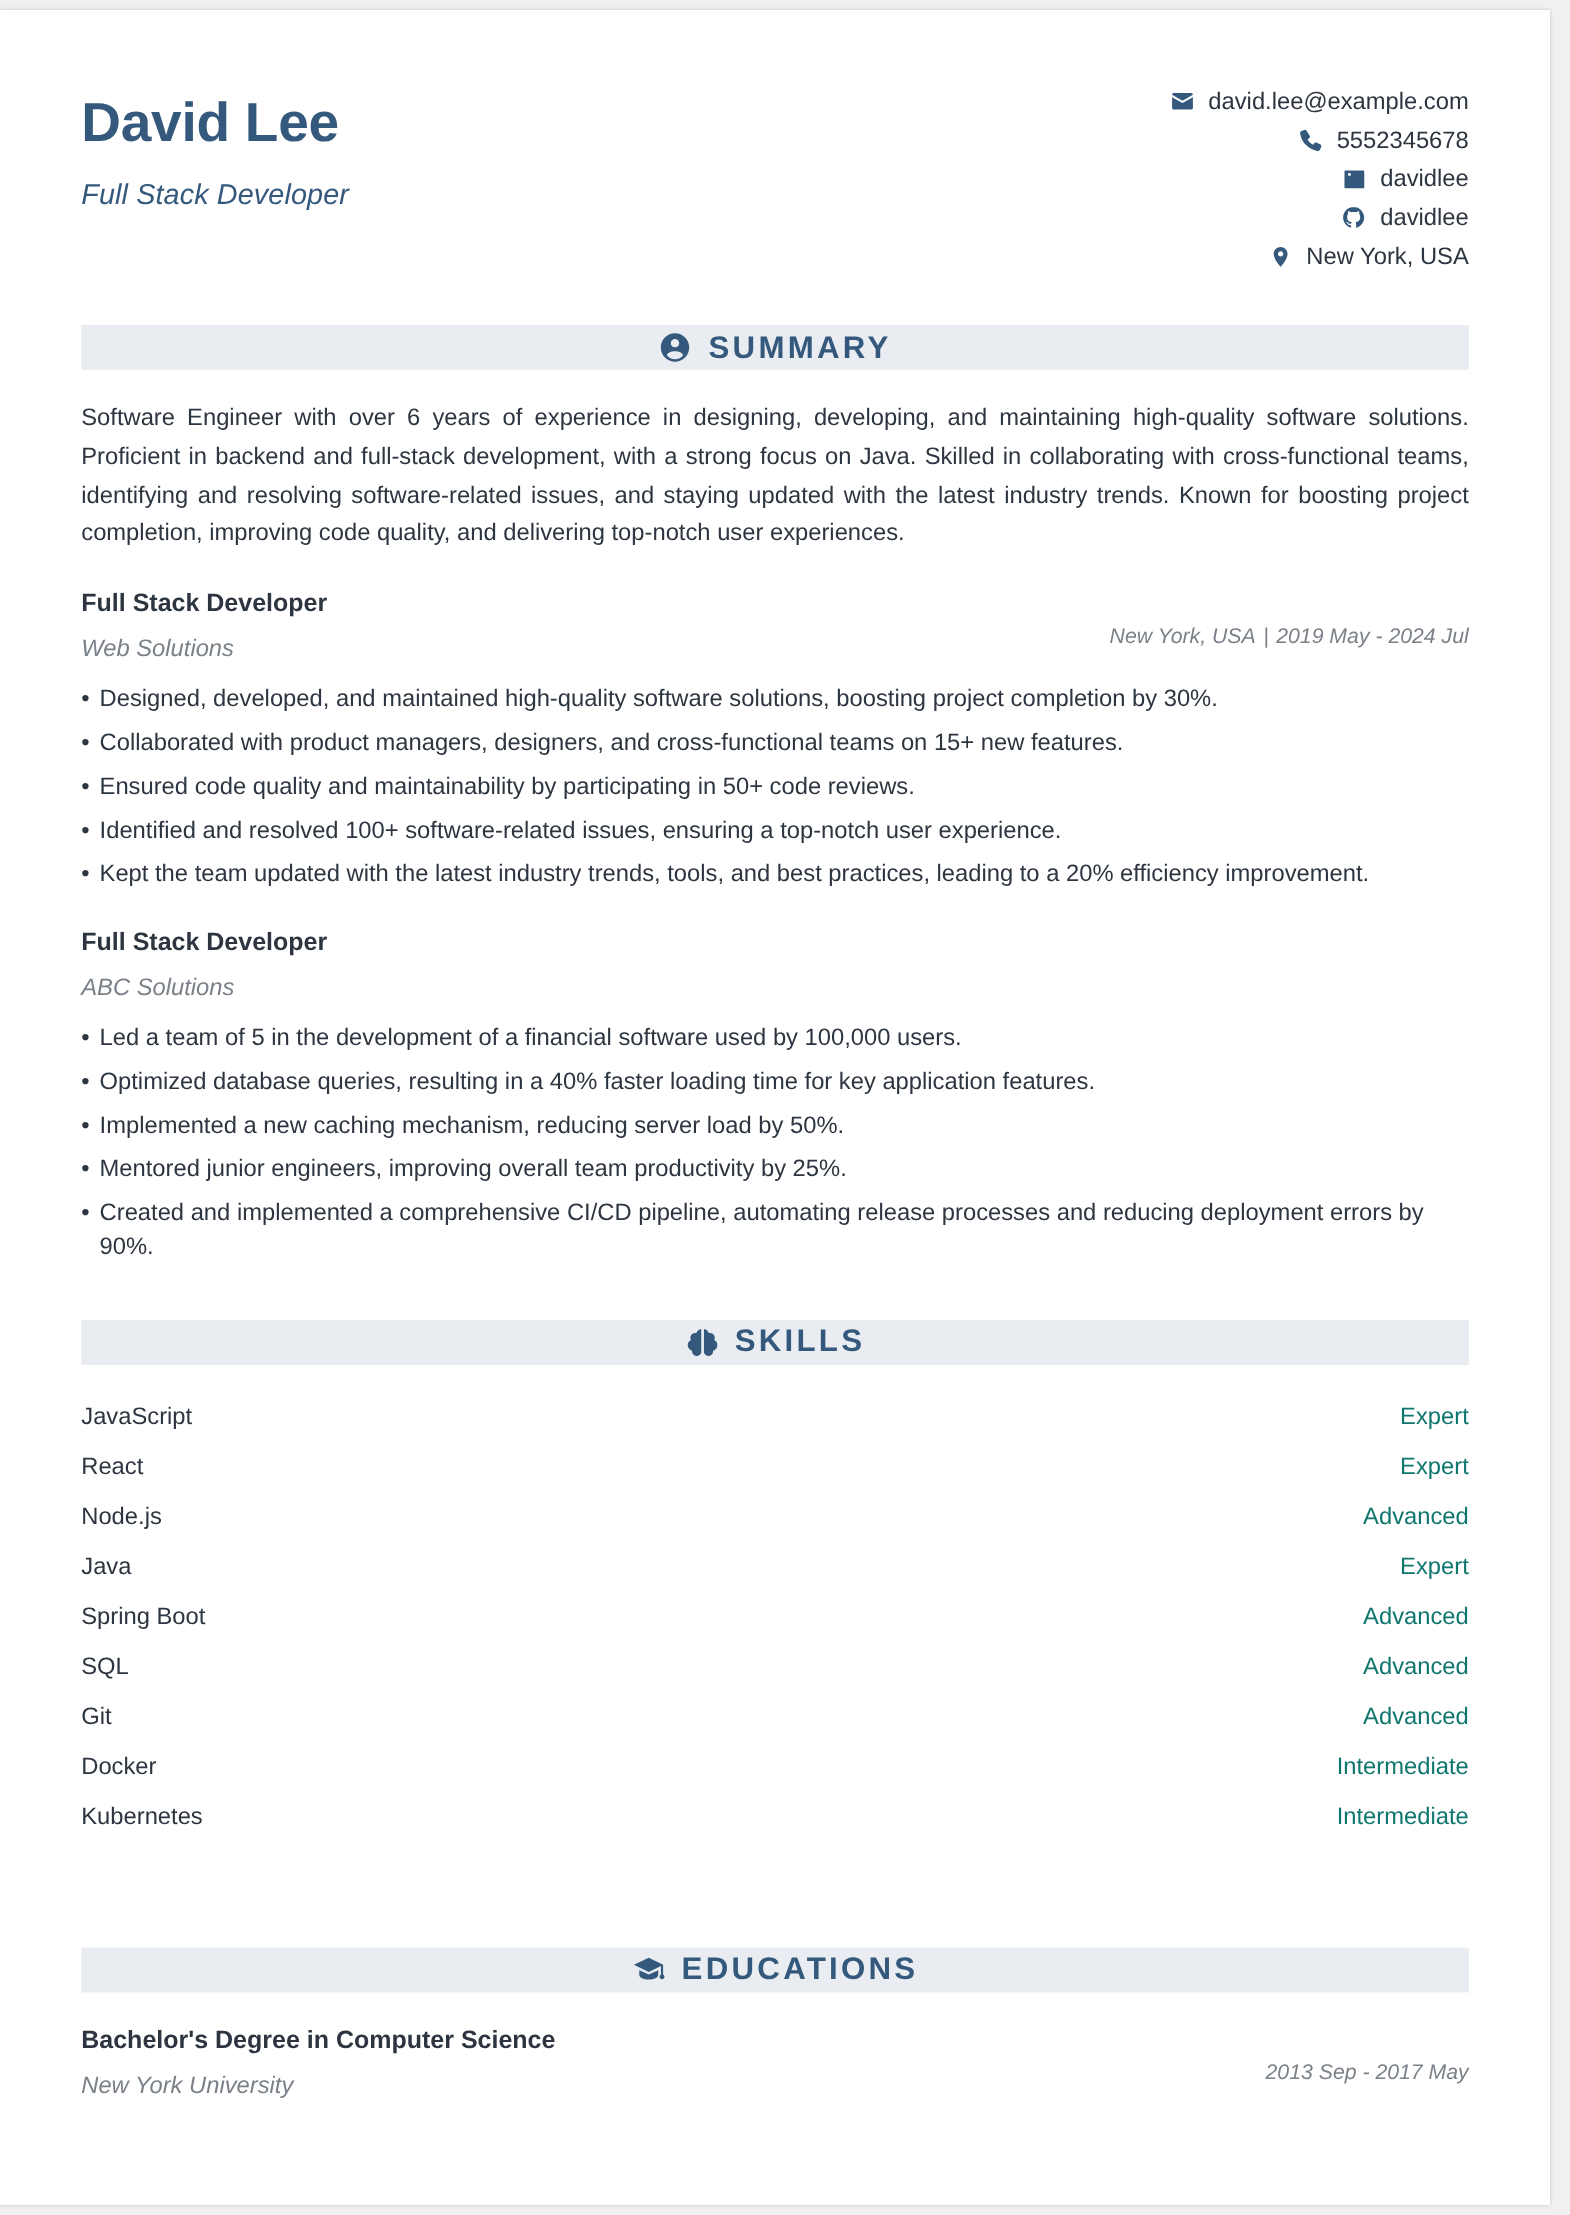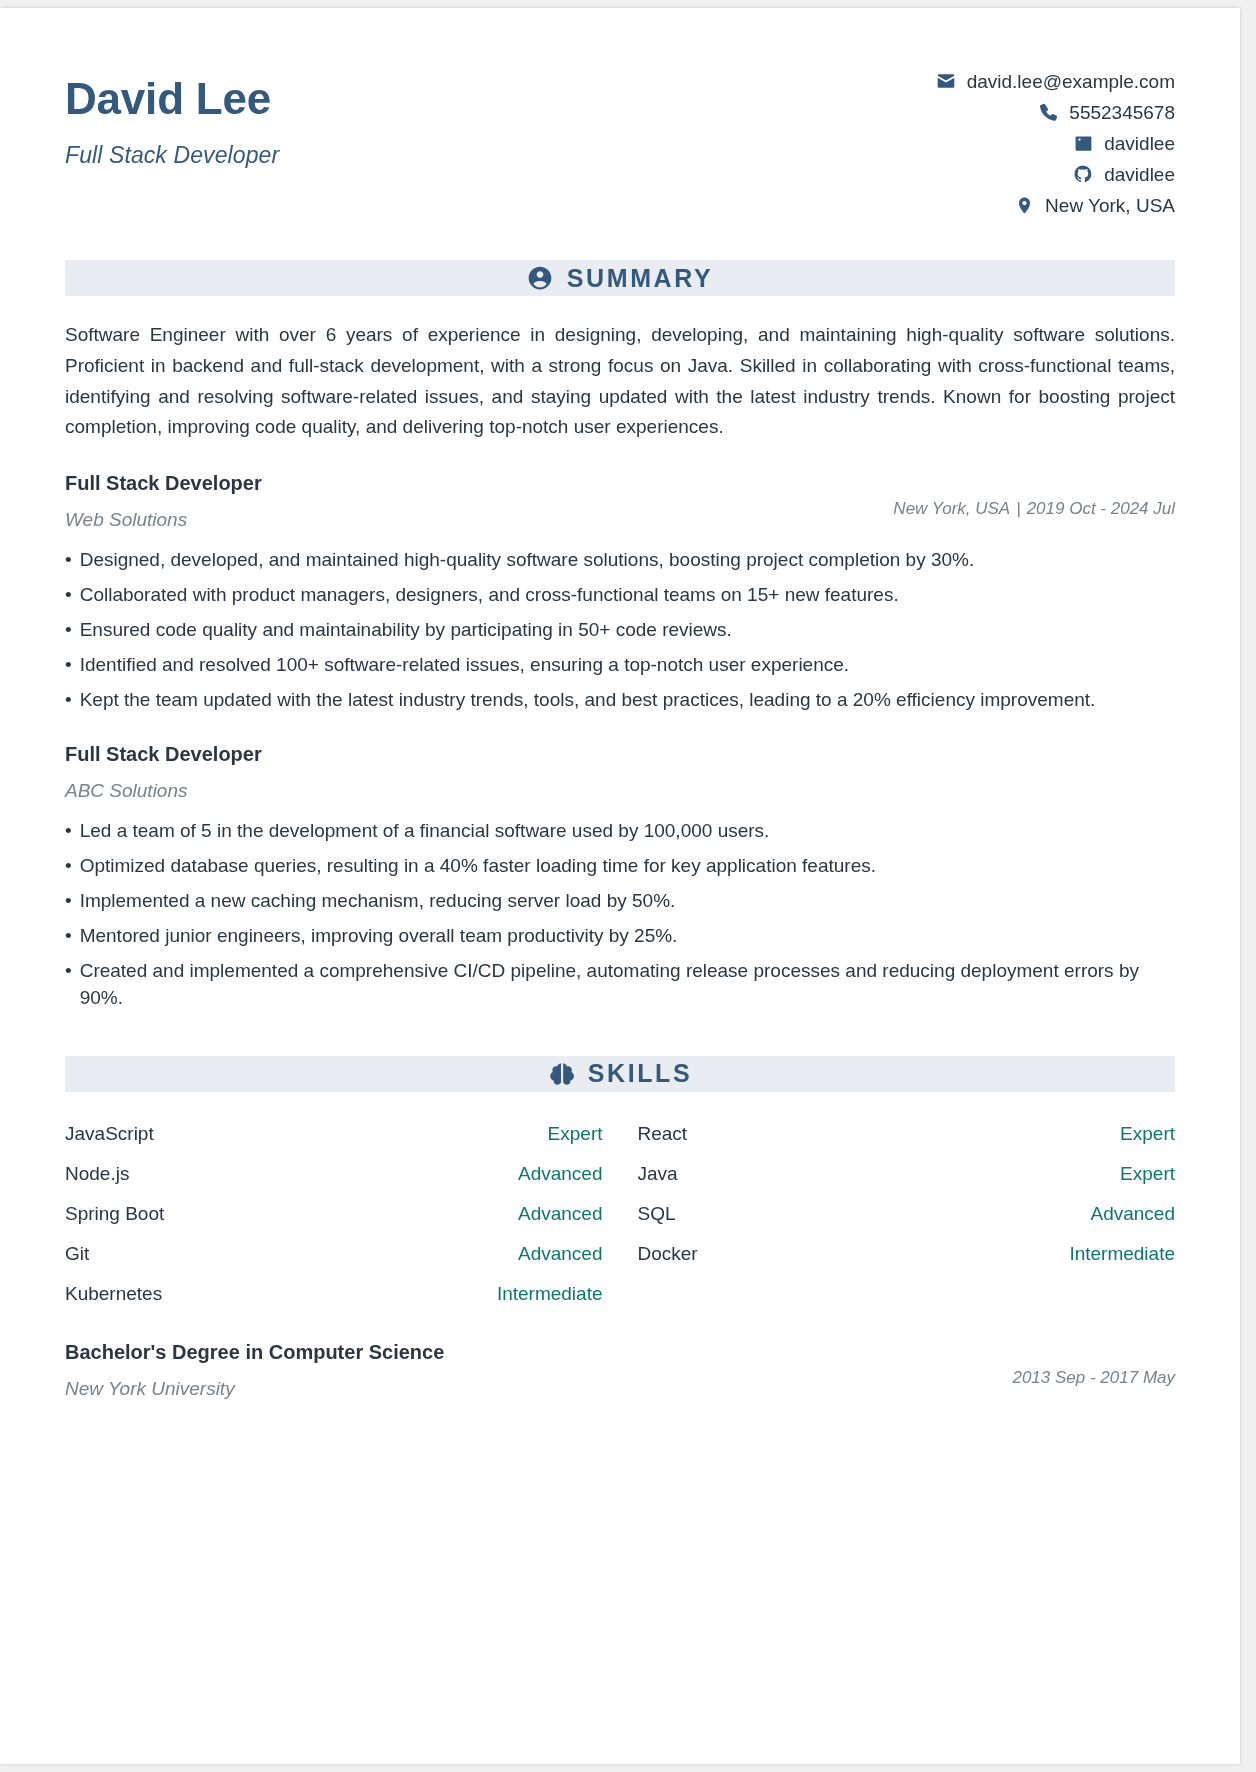--- a/index.html
+++ b/index.html
@@ -143,21 +143,21 @@
     display: flex;
     gap: 8px;
     margin-bottom: 8px;
   }
   .bullet .dot { flex: 0 0 auto; line-height: 1.42; }
   .bullet .txt { flex: 1 1 auto; }
 
   
   .skills-grid {
     display: grid;
-    grid-template-columns: 1fr 1fr;
+    grid-template-columns: 1fr;
     column-gap: 35px;
     margin-top: 22px;
   }
   .skill-row {
     display: flex;
     justify-content: space-between;
     align-items: baseline;
     padding: 9px 0;
     font-size: 19px;
   }
@@ -265,21 +265,21 @@
     <div class="summary">Software Engineer with over 6 years of experience in designing, developing, and maintaining high-quality software solutions. Proficient in backend and full-stack development, with a strong focus on Java. Skilled in collaborating with cross-functional teams, identifying and resolving software-related issues, and staying updated with the latest industry trends. Known for boosting project completion, improving code quality, and delivering top-notch user experiences.</div>
 
 
     <div class="job">
       <div class="job-top">
         <div class="job-left">
           <div class="job-role">Full Stack Developer</div>
           <div class="job-company">Web Solutions</div>
         </div>
         <div class="job-meta">
-          <span>New York, USA</span><span class="sep">|</span><span>2019 Oct - 2024 Jul</span>
+          <span>New York, USA</span><span class="sep">|</span><span>2019 May - 2024 Jul</span>
         </div>
       </div>
       <div class="bullets">
         <div class="bullet">
             <span class="dot">•</span>
             <span class="txt">Designed, developed, and maintained high-quality software solutions, boosting project completion by 30%.</span>
           </div>
         <div class="bullet">
             <span class="dot">•</span>
             <span class="txt">Collaborated with product managers, designers, and cross-functional teams on 15+ new features.</span>
@@ -374,20 +374,28 @@
       <div class="skill-row">
           <span class="skill-name">Kubernetes</span>
           <span class="skill-level">Intermediate</span>
         </div>
       <div class="skill-row skill-spacer">
           <span class="skill-name">&nbsp;</span>
           <span class="skill-level">&nbsp;</span>
         </div>
     </div>
 
+    <div class="band">
+      <span class="band-ico">
+        <svg width="26" height="26" viewBox="0 0 24 24">
+            <path d="M12 3 1 8.2l11 5.2 9-4.3v6.3c-.6.3-1 .9-1 1.6 0 1 .8 1.8 1.8 1.8s1.8-.8 1.8-1.8c0-.7-.4-1.3-1-1.6V8.2L12 3zM5 12.1v3.6c0 1.9 3.1 3.4 7 3.4s7-1.5 7-3.4v-3.6l-7 3.3-7-3.3z"></path>
+          </svg>
+      </span>
+      <span class="band-label">EDUCATIONS</span>
+    </div>
     <div class="edu">
       <div class="edu-top">
         <div>
           <div class="edu-degree">Bachelor's Degree in Computer Science</div>
           <div class="edu-school">New York University</div>
         </div>
         <div class="edu-meta">2013 Sep - 2017 May</div>
       </div>
     </div>
 

